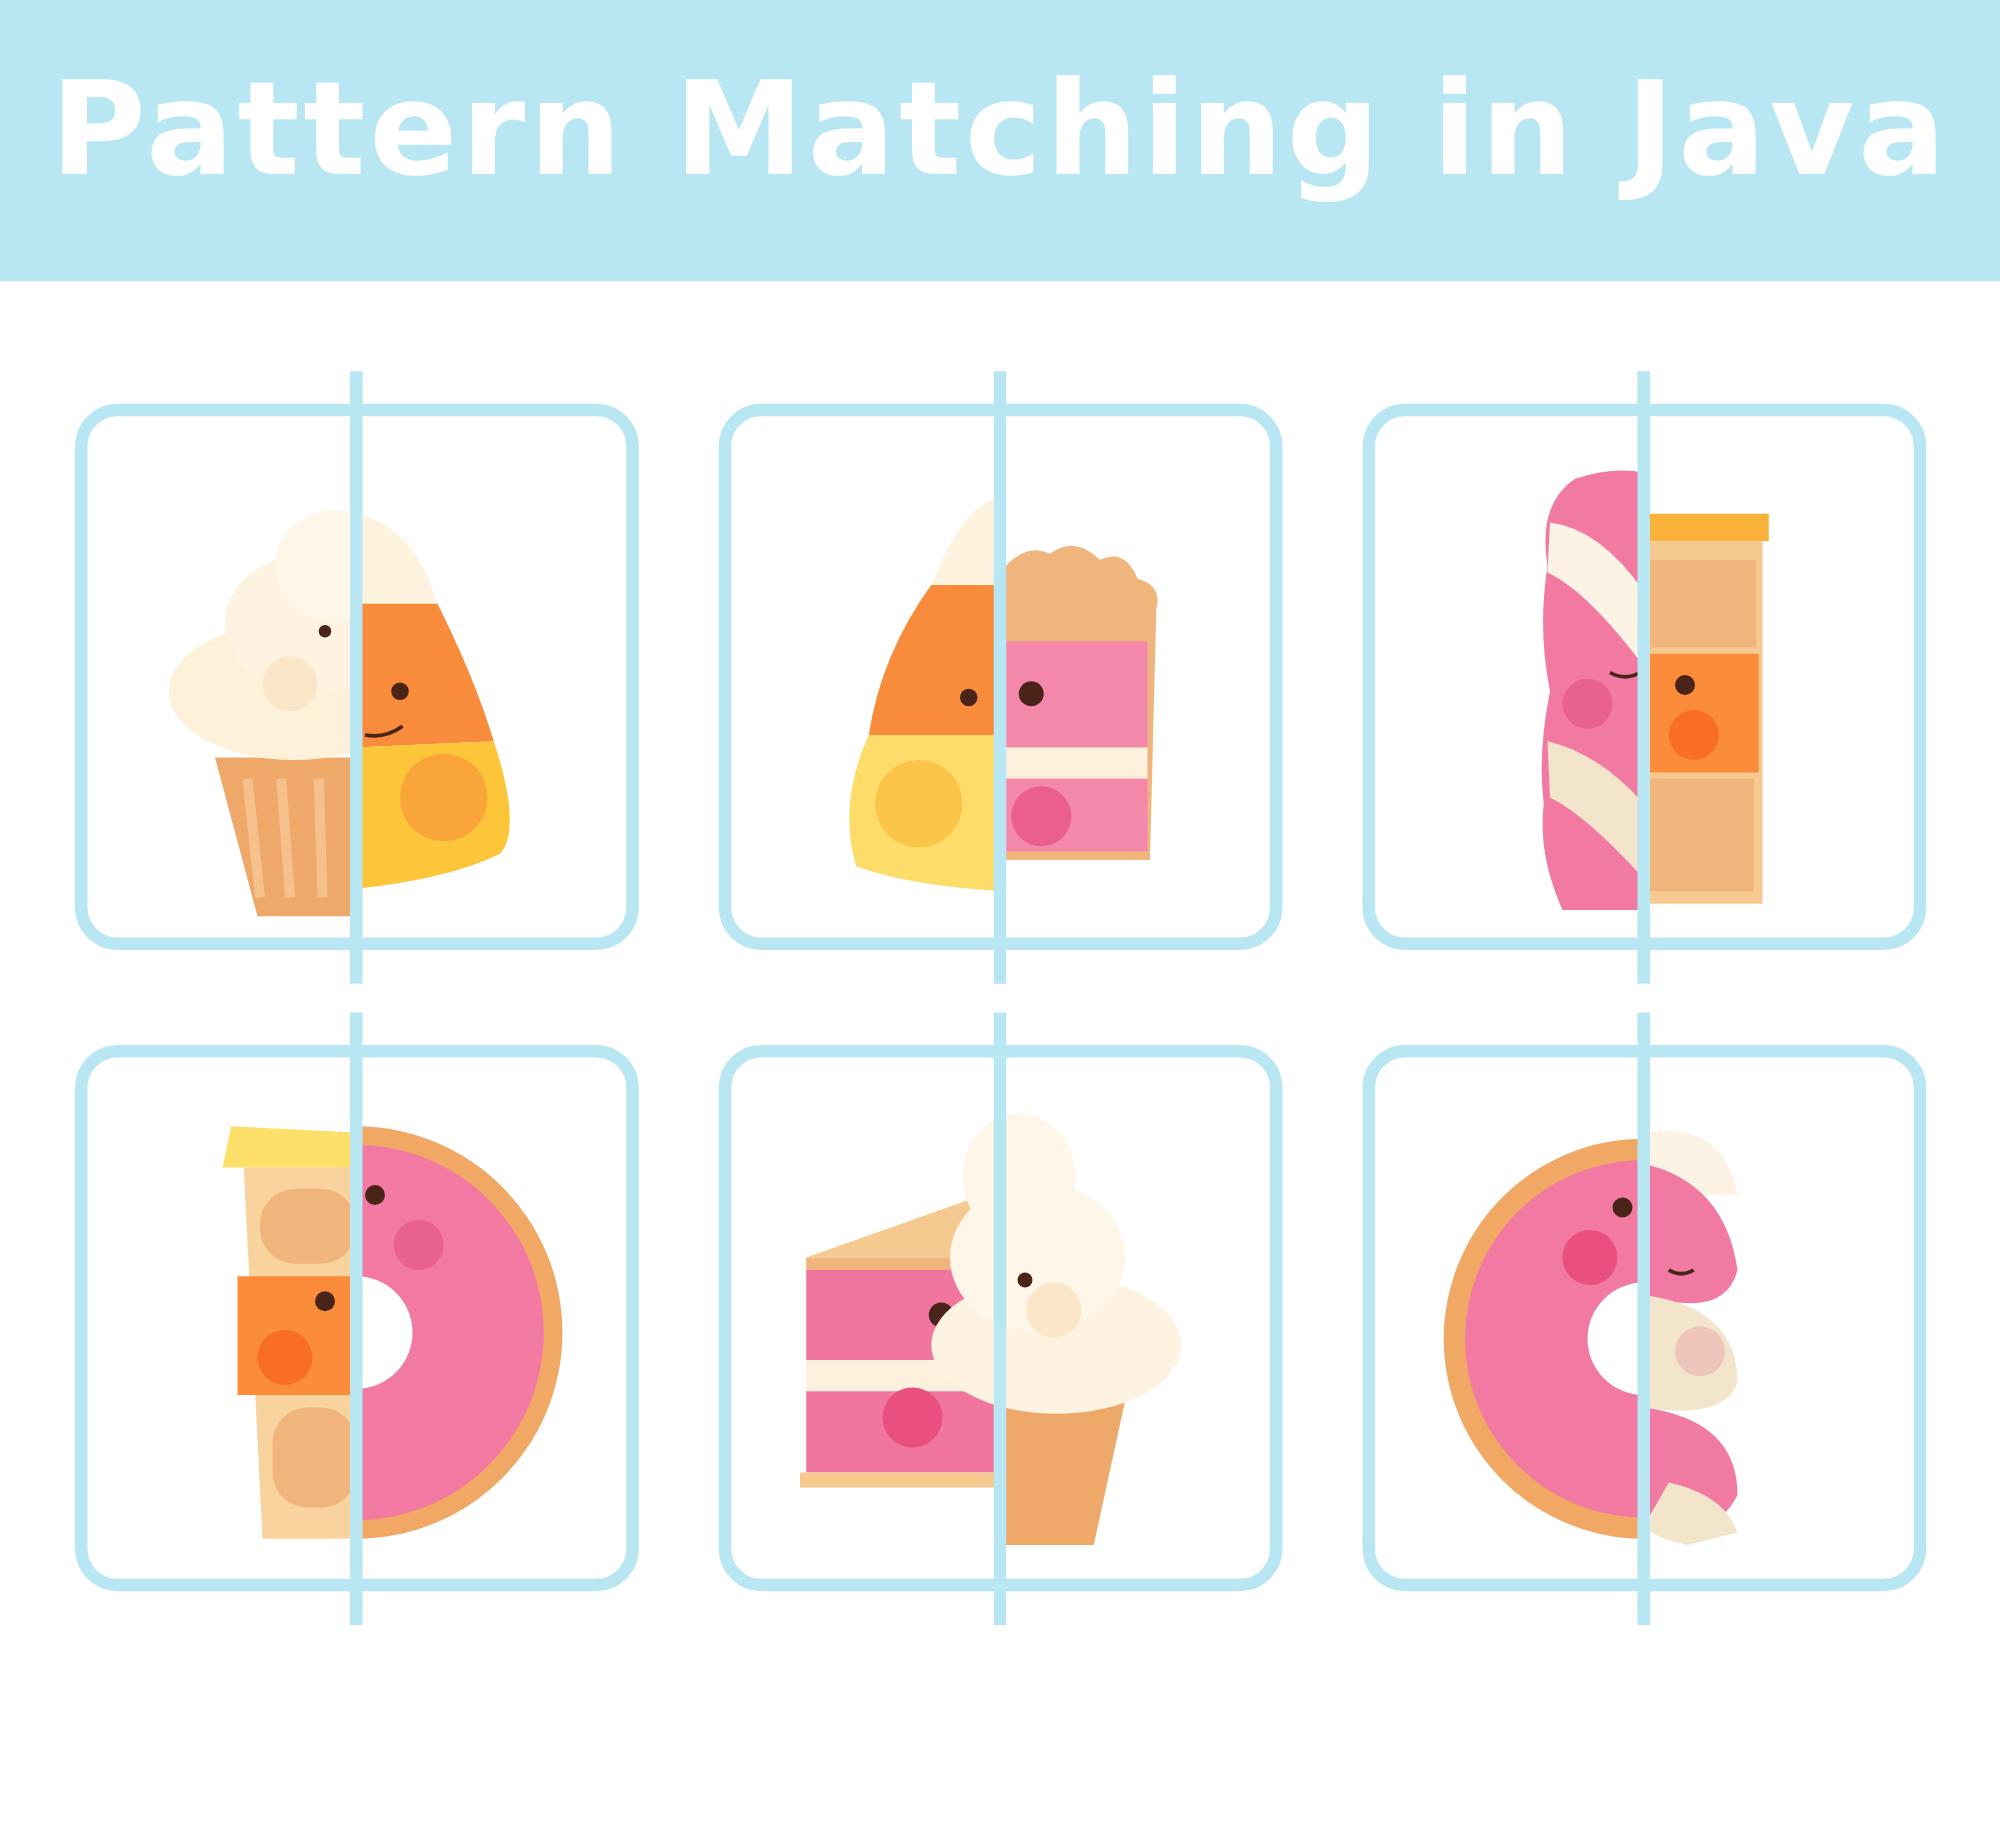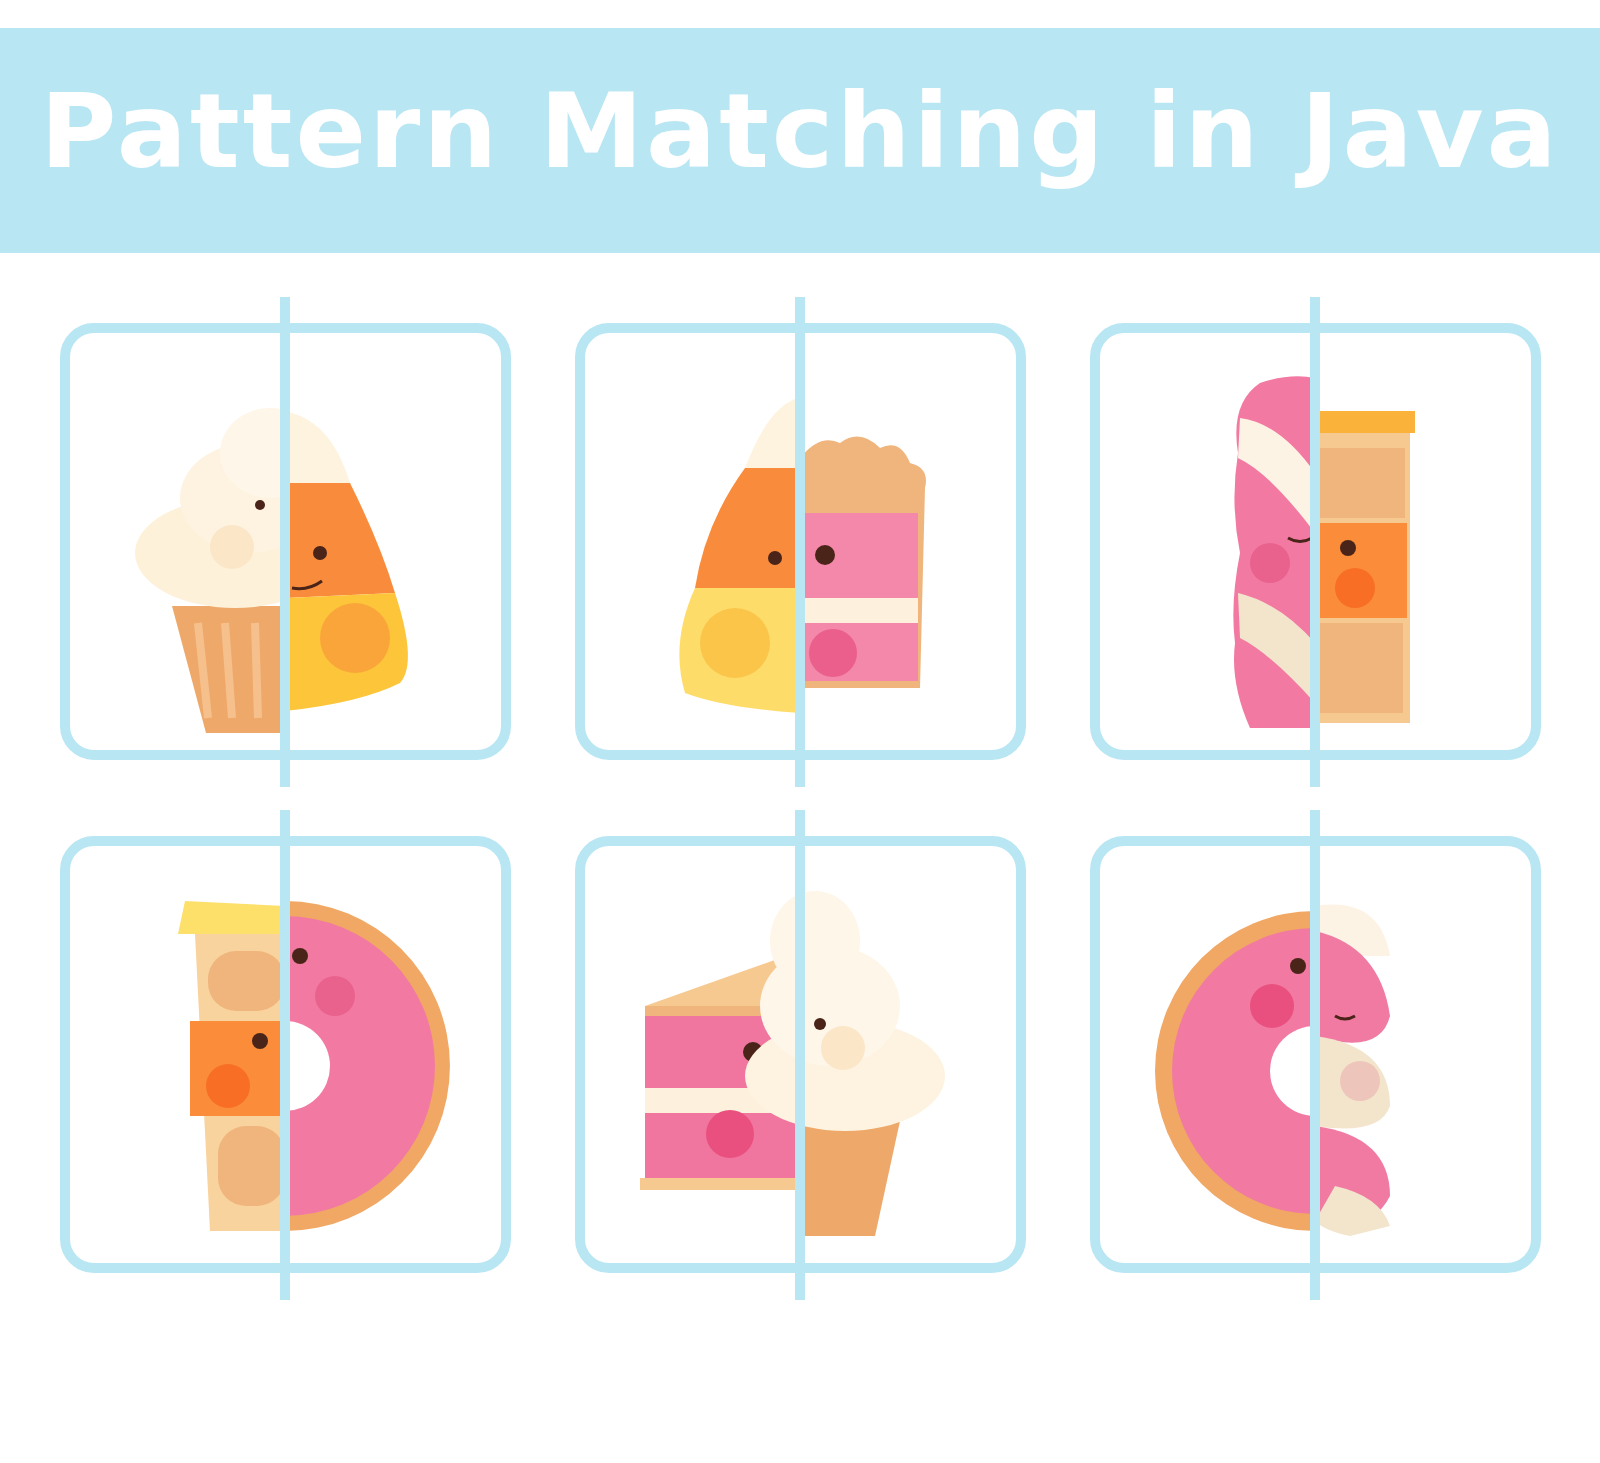--- a/index.html
+++ b/index.html
@@ -3,21 +3,20 @@
 <meta charset="utf-8">
 <style>
   html, body { margin: 0; padding: 0; }
   body {
     width: 1600px; height: 1463px; background: #ffffff; position: relative; overflow: hidden;
     font-family: "DejaVu Sans", sans-serif;
   }
   .header {
     position: absolute; left: 0; top: 0; width: 1600px; height: 225px;
     background: #b8e6f3;
-    margin-top: 28px;
   }
   .title {
     position: absolute; left: 0; top: 38px; width: 1600px; text-align: center;
     color: #ffffff; font-family: "DejaVu Sans", sans-serif; font-weight: bold;
     font-size: 104px; letter-spacing: 3px; line-height: 130px;
   }
   .card {
     position: absolute; width: 451px; height: 437px; box-sizing: border-box;
     border: 10px solid #b8e6f3; border-radius: 34px; background: #fff;
   }

